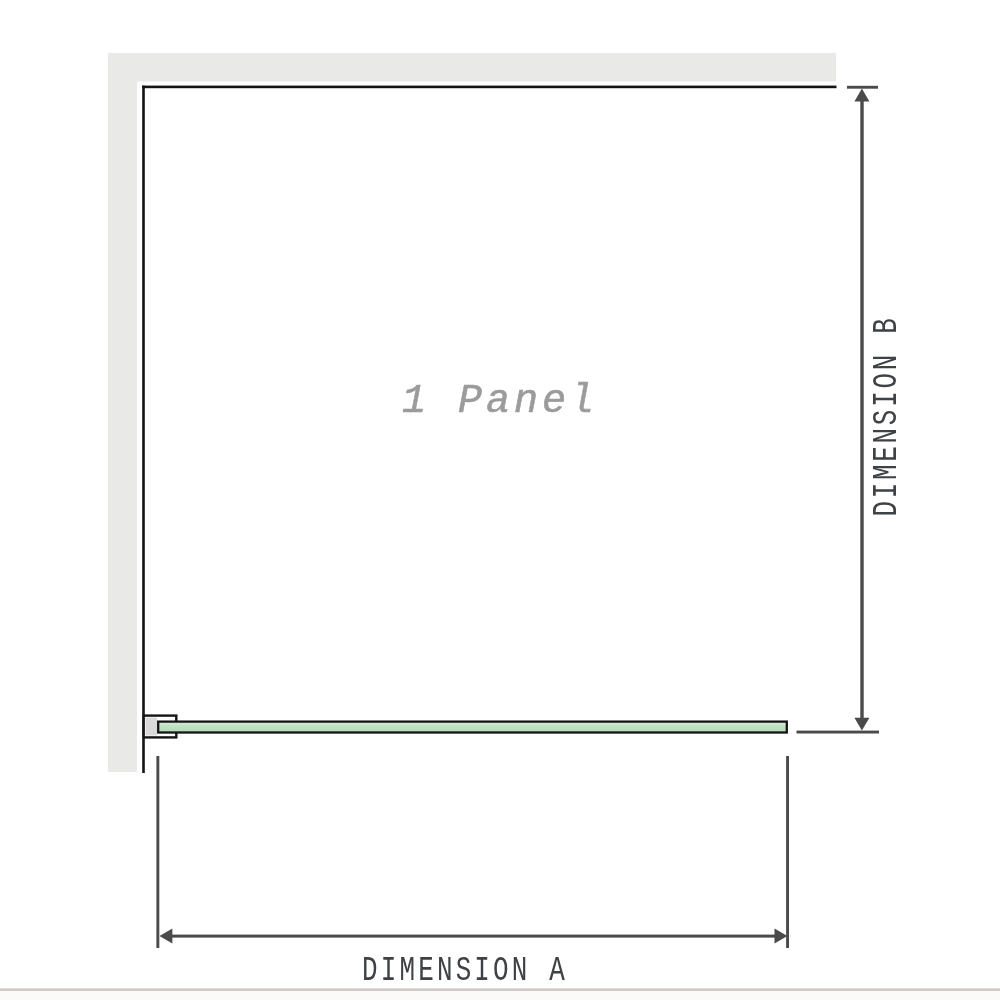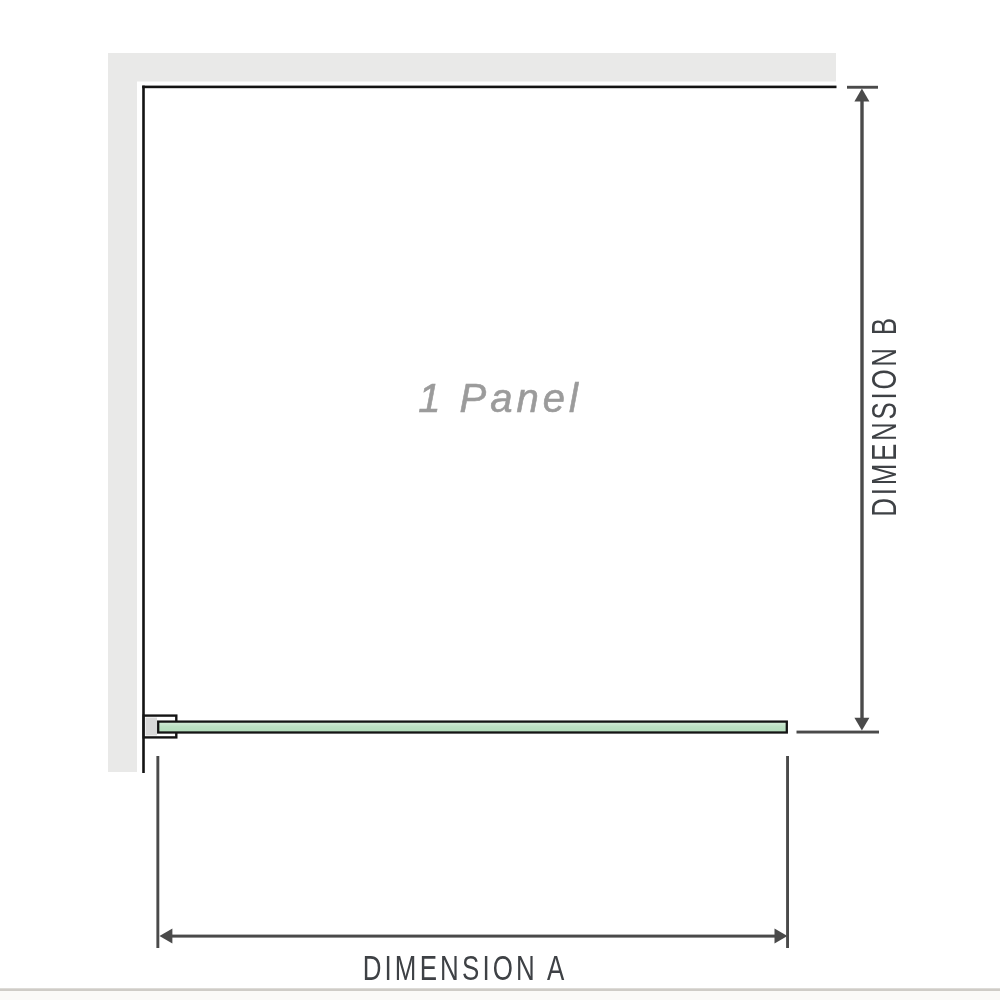--- a/index.html
+++ b/index.html
@@ -1,17 +1,17 @@
 <!DOCTYPE html>
 <html><head>
 <meta charset="utf-8">
 <style>
   html,body{margin:0;padding:0;background:#ffffff;}
   .wrap{position:relative;width:1000px;height:1000px;overflow:hidden;
-        font-family:Liberation Sans, sans-serif;}
+        font-family:Liberation Mono, monospace;}
 </style>
 </head>
 <body>
 <div class="wrap">
 <svg width="1000" height="1000" viewBox="0 0 1000 1000" xmlns="http://www.w3.org/2000/svg">
   <defs>
     <linearGradient id="glass" x1="0" y1="0" x2="0" y2="1">
       <stop offset="0" stop-color="#d7eedb"></stop>
       <stop offset="0.45" stop-color="#bce0c3"></stop>
       <stop offset="1" stop-color="#b2dcba"></stop>

